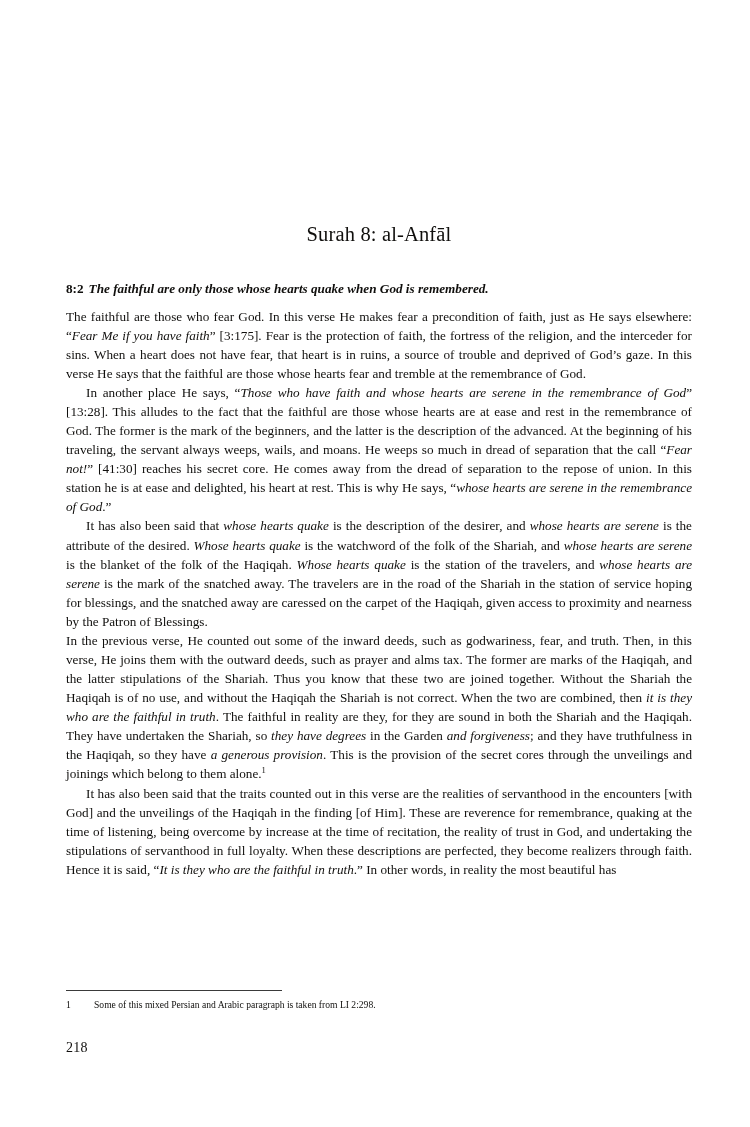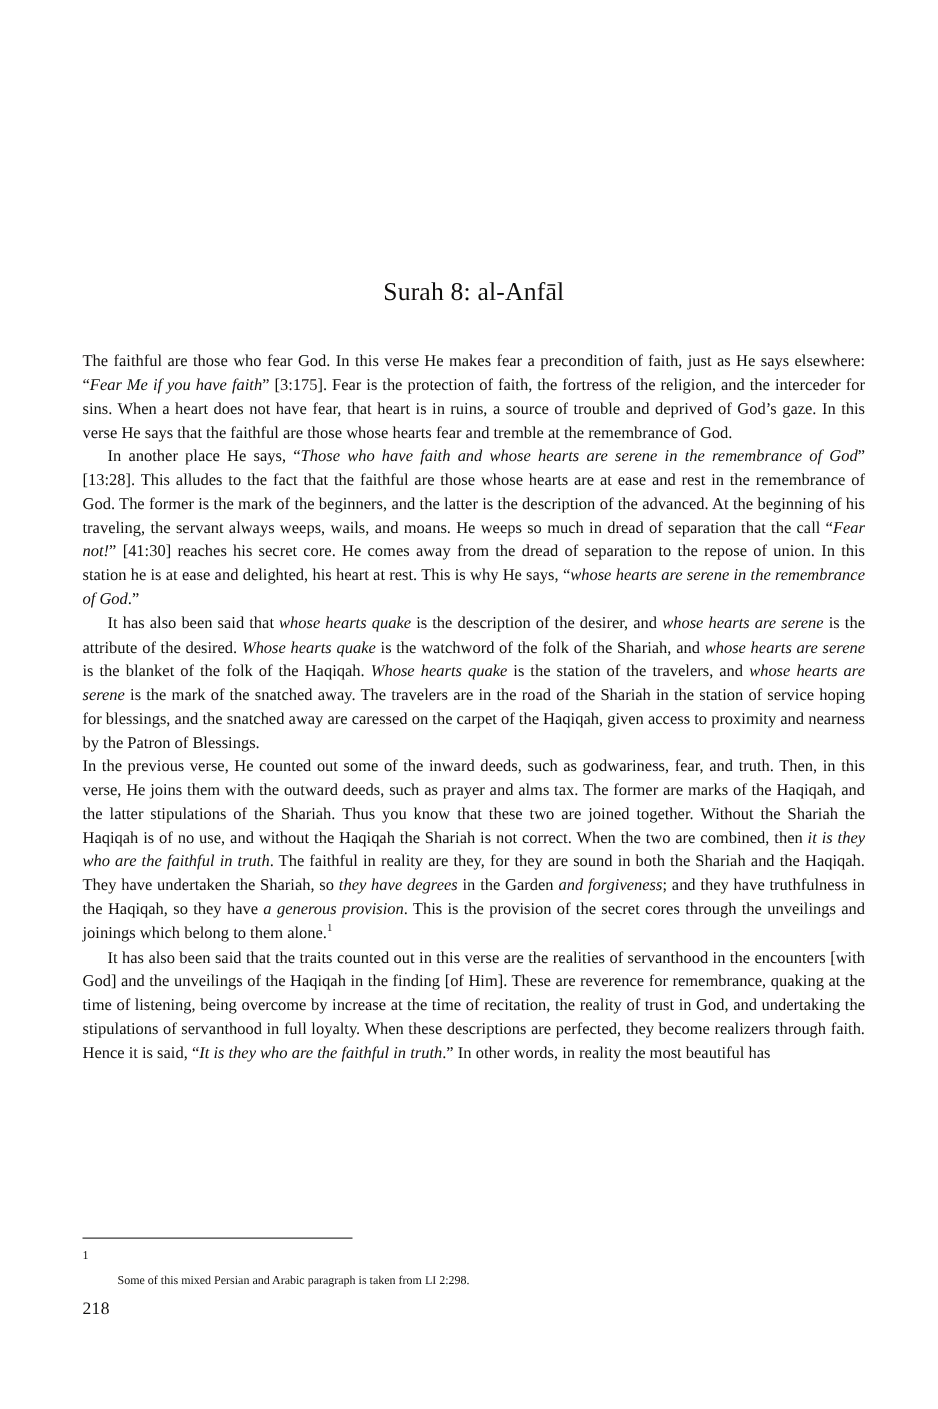--- a/index.html
+++ b/index.html
@@ -84,37 +84,38 @@
   .fn-line {
     font-size: 9.6px;
     line-height: 1.4;
     margin: 0;
     display: flex;
   }
   .fn-num {
     width: 28px;
     flex: 0 0 28px;
   }
-  .fn-text { flex: 1; margin-top: 20px; }
+  .fn-text { flex: 1; }
   .folio {
     position: absolute;
     left: 62px;
     top: 1040px;
     font-size: 14px;
     letter-spacing: 0.3px;
   }
 </style>
 </head>
 <body>
 
 <div class="page">
 
   <div class="content">
     <h1 class="surah-title">Surah 8: al-Anfāl</h1>
     <div>
+        <div class="verse-head"><span class="ref">8:2</span><span class="vtext">The faithful are only those whose hearts quake when God is remembered.</span></div>
         <p class="body"><span>The faithful are those who fear God.  In this verse He makes fear a precondition of faith, just as He says elsewhere:  “</span><i>Fear Me if you have faith</i><span>” [3:175].  Fear is the protection of faith, the fortress of the religion, and the interceder for sins.  When a heart does not have fear, that heart is in ruins, a source of trouble and deprived of God’s gaze.  In this verse He says that the faithful are those whose hearts fear and tremble at the remembrance of God.</span></p>
         <p class="body indent"><span>In another place He says, “</span><i>Those who have faith and whose hearts are serene in the remembrance of God</i><span>” [13:28].  This alludes to the fact that the faithful are those whose hearts are at ease and rest in the remembrance of God.  The former is the mark of the beginners, and the latter is the description of the advanced.  At the beginning of his traveling, the servant always weeps, wails, and moans.  He weeps so much in dread of separation that the call “</span><i>Fear not!</i><span>” [41:30] reaches his secret core.  He comes away from the dread of separation to the repose of union.  In this station he is at ease and delighted, his heart at rest.  This is why He says, “</span><i>whose hearts are serene in the remembrance of God</i><span>.”</span></p>
         <p class="body indent"><span>It has also been said that </span><i>whose hearts quake</i><span> is the description of the desirer, and </span><i>whose hearts are serene</i><span> is the attribute of the desired.  </span><i>Whose hearts quake</i><span> is the watchword of the folk of the Shariah, and </span><i>whose hearts are serene</i><span> is the blanket of the folk of the Haqiqah. </span><i>Whose hearts quake</i><span> is the station of the travelers, and </span><i>whose hearts are serene</i><span> is the mark of the snatched away. The travelers are in the road of the Shariah in the station of service hoping for blessings, and the snatched away are caressed on the carpet of the Haqiqah, given access to proximity and nearness by the Patron of Blessings.</span></p>
         <p class="body"><span>In the previous verse, He counted out some of the inward deeds, such as godwariness, fear, and truth. Then, in this verse, He joins them with the outward deeds, such as prayer and alms tax.  The former are marks of the Haqiqah, and the latter stipulations of the Shariah.  Thus you know that these two are joined together.  Without the Shariah the Haqiqah is of no use, and without the Haqiqah the Shariah is not correct.  When the two are combined, then </span><i>it is they who are the faithful in truth</i><span>.  The faithful in reality are they, for they are sound in both the Shariah and the Haqiqah.  They have undertaken the Shariah, so </span><i>they have degrees</i><span> in the Garden </span><i>and forgiveness</i><span>; and they have truthfulness in the Haqiqah, so they have </span><i>a generous provision</i><span>.  This is the provision of the secret cores through the unveilings and joinings which belong to them alone.</span><sup class="fn">1</sup></p>
         <p class="body indent"><span>It has also been said that the traits counted out in this verse are the realities of servanthood in the encounters [with God] and the unveilings of the Haqiqah in the finding [of Him]. These are reverence for remembrance, quaking at the time of listening, being overcome by increase at the time of recitation, the reality of trust in God, and undertaking the stipulations of servanthood in full loyalty.  When these descriptions are perfected, they become realizers through faith.  Hence it is said, “</span><i>It is they who are the faithful in truth</i><span>.”  In other words, in reality the most beautiful has</span></p>
       </div>
   </div>
 
   <div class="footnote-area">
     <div class="fn-rule"></div>

